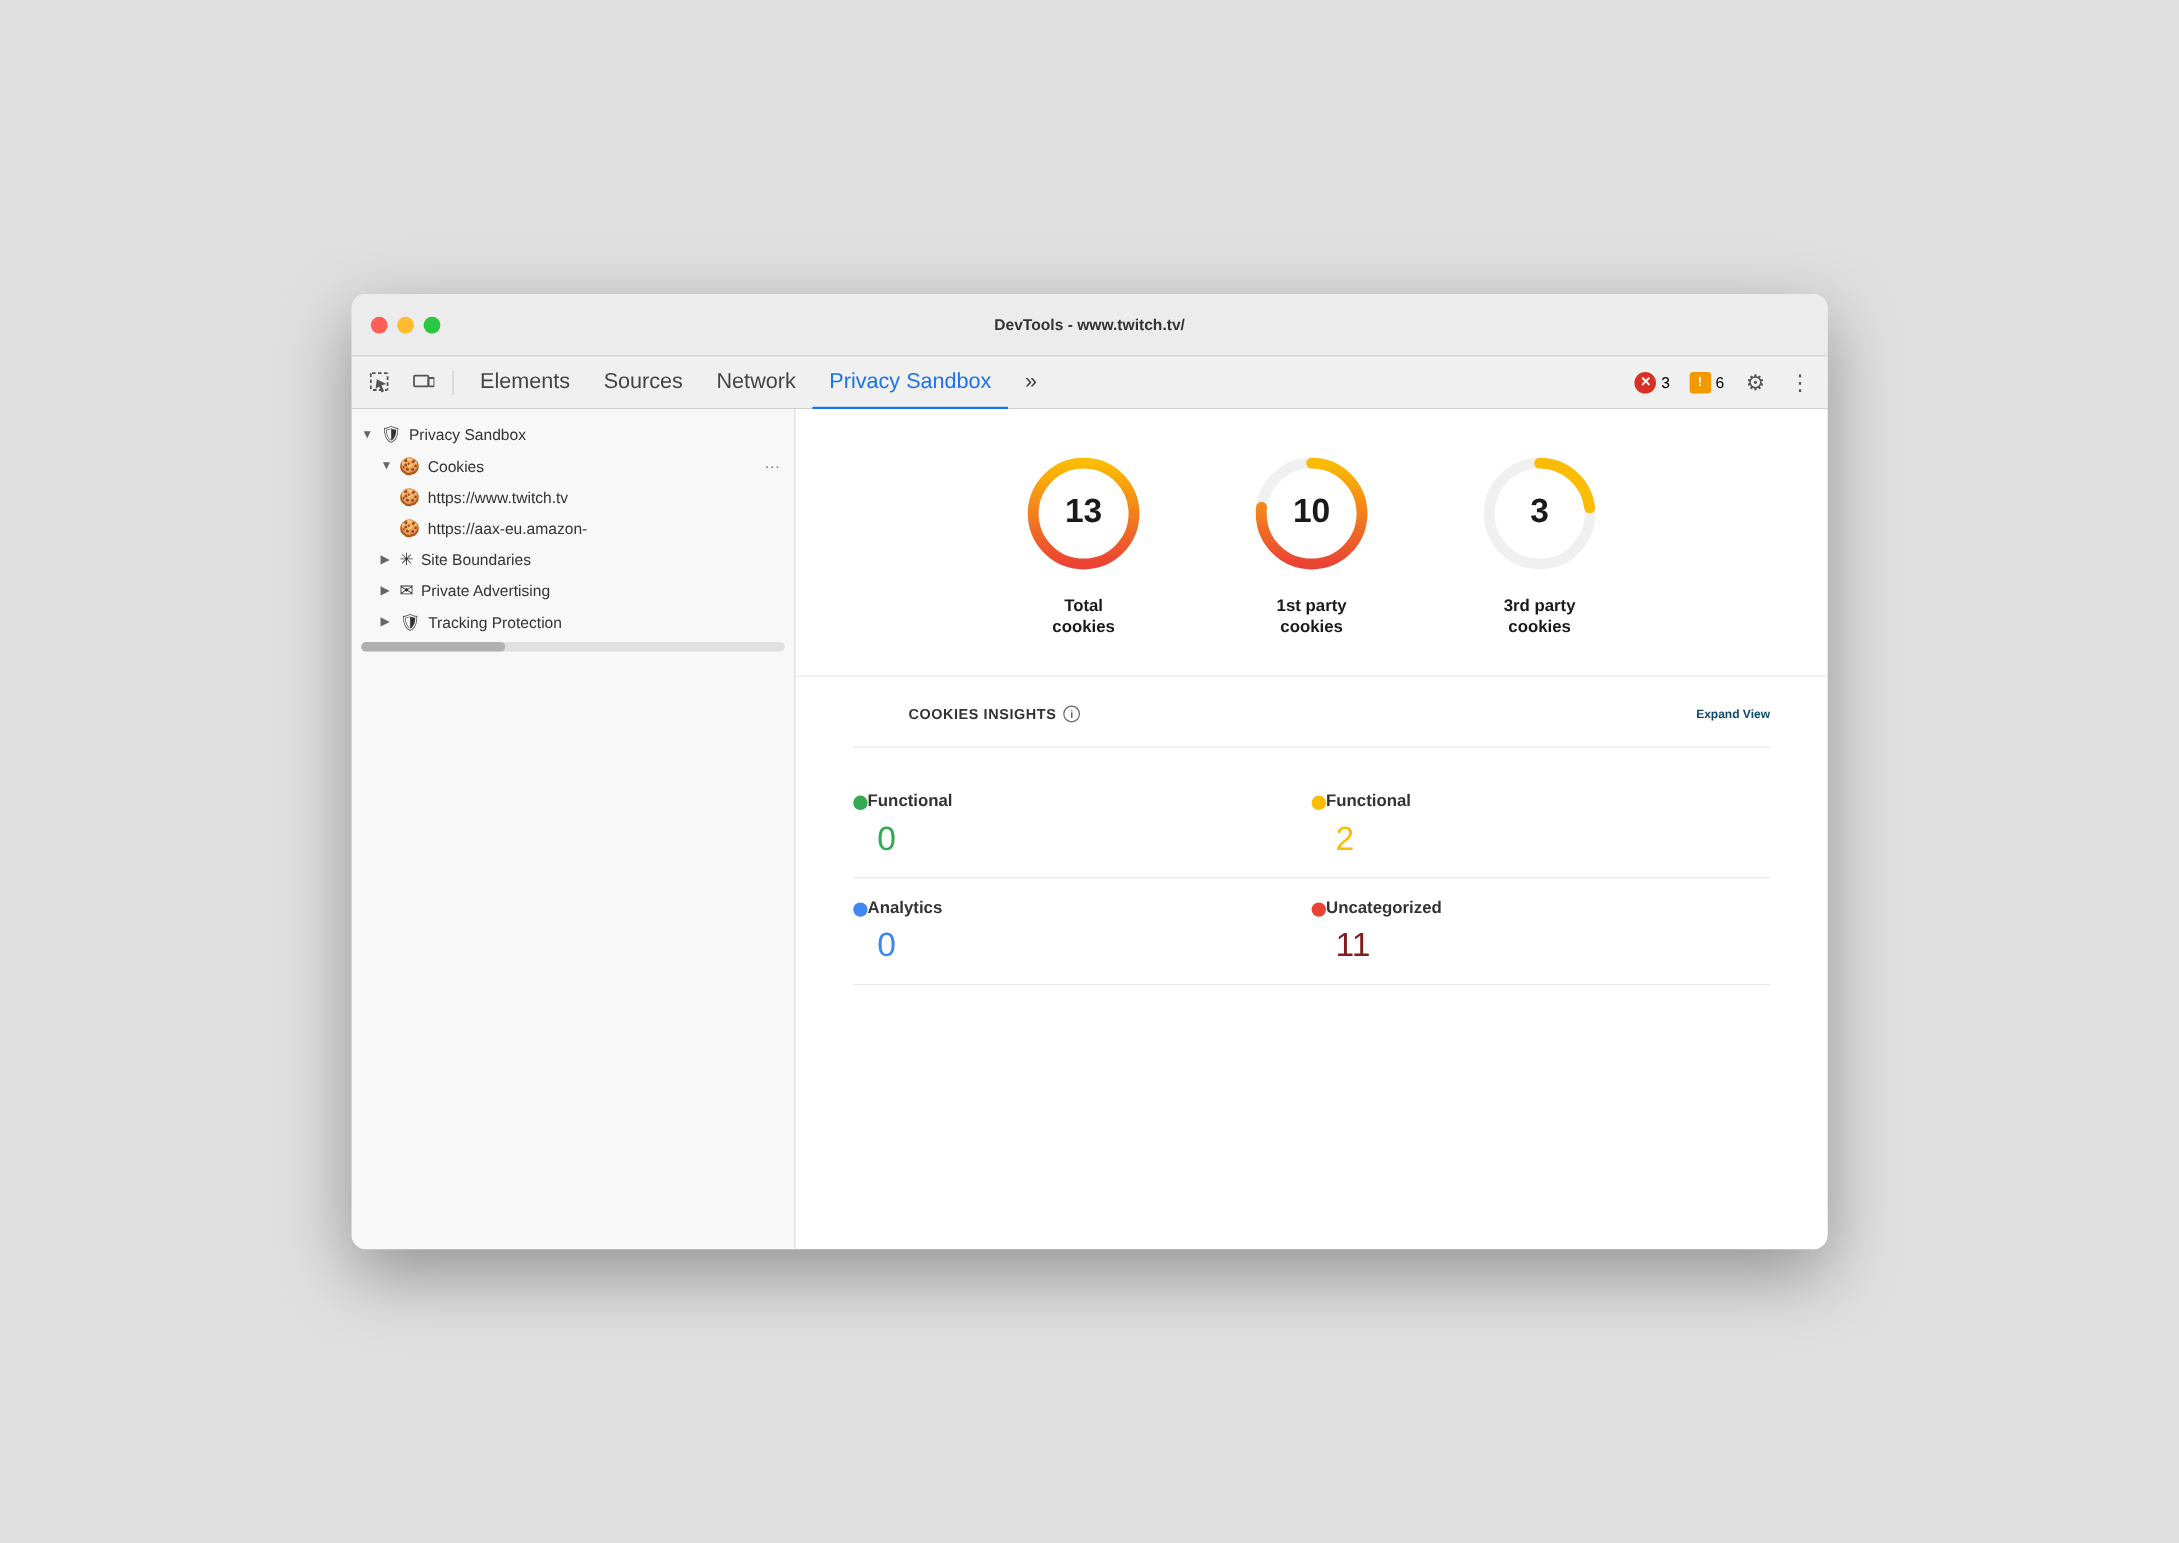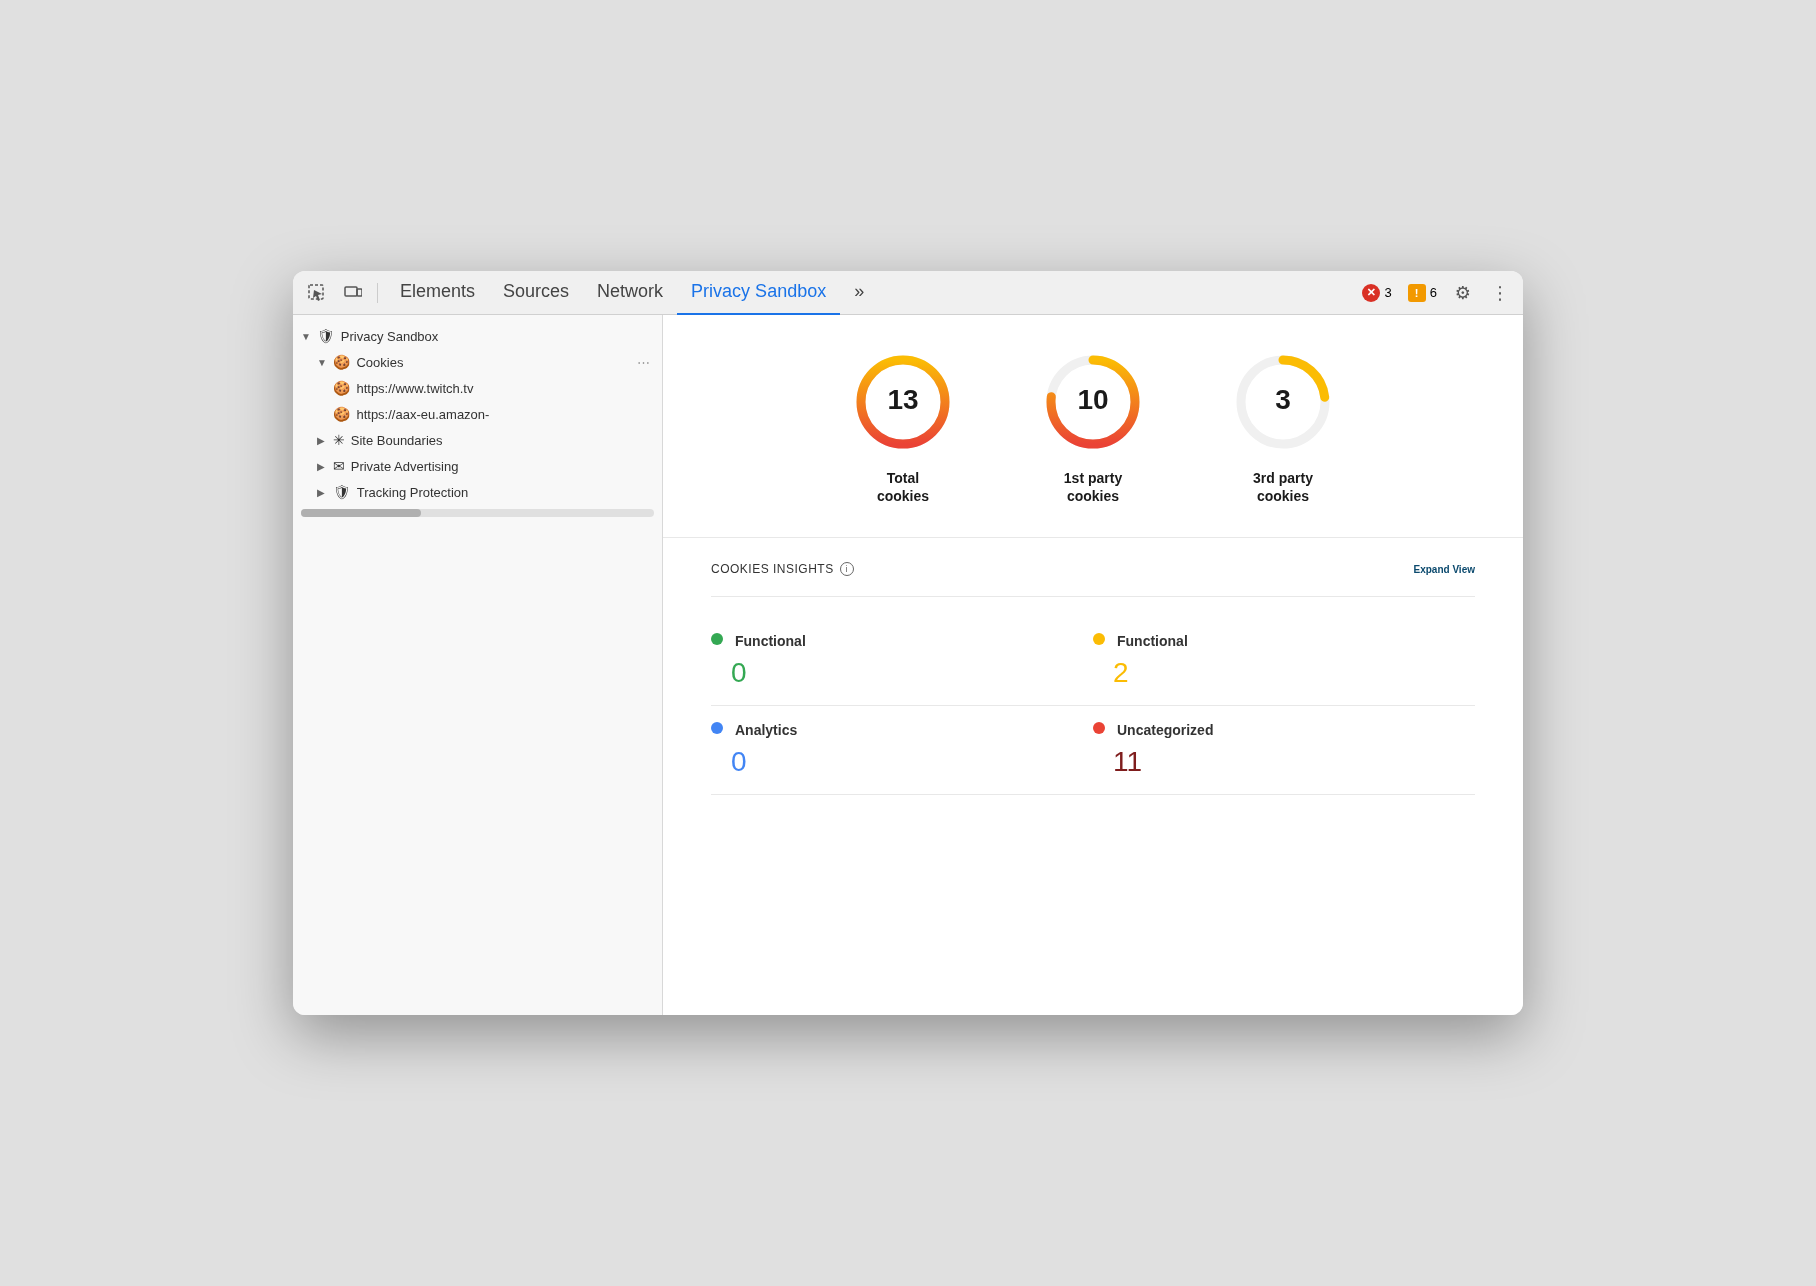--- a/index.html
+++ b/index.html
@@ -275,26 +275,27 @@
 
     .insights-header {
       display: flex;
       align-items: center;
       justify-content: space-between;
       margin-bottom: 20px;
     }
 
     .insights-title {
       font-size: 12px;
-      font-weight: 400;
+      font-weight: 700;
       color: #333;
       letter-spacing: 0.5px;
       display: flex;
       align-items: center;
       gap: 6px;
+      margin-left: 46px;
     }
 
     .insights-info-icon {
       width: 14px;
       height: 14px;
       border: 1px solid #666;
       border-radius: 50%;
       display: inline-flex;
       align-items: center;
       justify-content: center;
@@ -328,22 +329,22 @@
       padding: 16px 0;
       border-bottom: 1px solid #e8e8e8;
     }
 
     .insight-cell:nth-child(odd) {
       padding-right: 40px;
     }
 
     .insight-header {
       display: flex;
-      align-items: flex-start;
-      gap: 12px;
+      align-items: flex-end;
+      gap: 0;
       margin-bottom: 8px;
     }
 
     .insight-dot {
       width: 12px;
       height: 12px;
       border-radius: 50%;
       flex-shrink: 0;
     }
 
@@ -367,20 +368,28 @@
     .dot-green { background: #34a853; }
     .dot-orange { background: #fbbc04; }
     .dot-blue { background: #4285f4; }
     .dot-red { background: #ea4335; }
   </style>
 </head>
 <body>
 
 <div class="window">
 
+  <div class="titlebar">
+    <div class="window-controls">
+      <button class="wc-btn wc-close"></button>
+      <button class="wc-btn wc-min"></button>
+      <button class="wc-btn wc-max"></button>
+    </div>
+    <span class="titlebar-title">DevTools - www.twitch.tv/</span>
+  </div>
 
   <div class="toolbar">
     <button class="toolbar-icon-btn">
       <svg width="18" height="18" viewBox="0 0 18 18">
         <rect x="1" y="1" width="14" height="14" fill="none" stroke="#555" stroke-width="1.5" rx="1" stroke-dasharray="3,2"></rect>
         <polygon points="6,6 14,10 10,11 12,16 10,17 8,12 5,14" fill="#555"></polygon>
       </svg>
     </button>
     <button class="toolbar-icon-btn">
       <svg width="18" height="18" viewBox="0 0 18 18">

